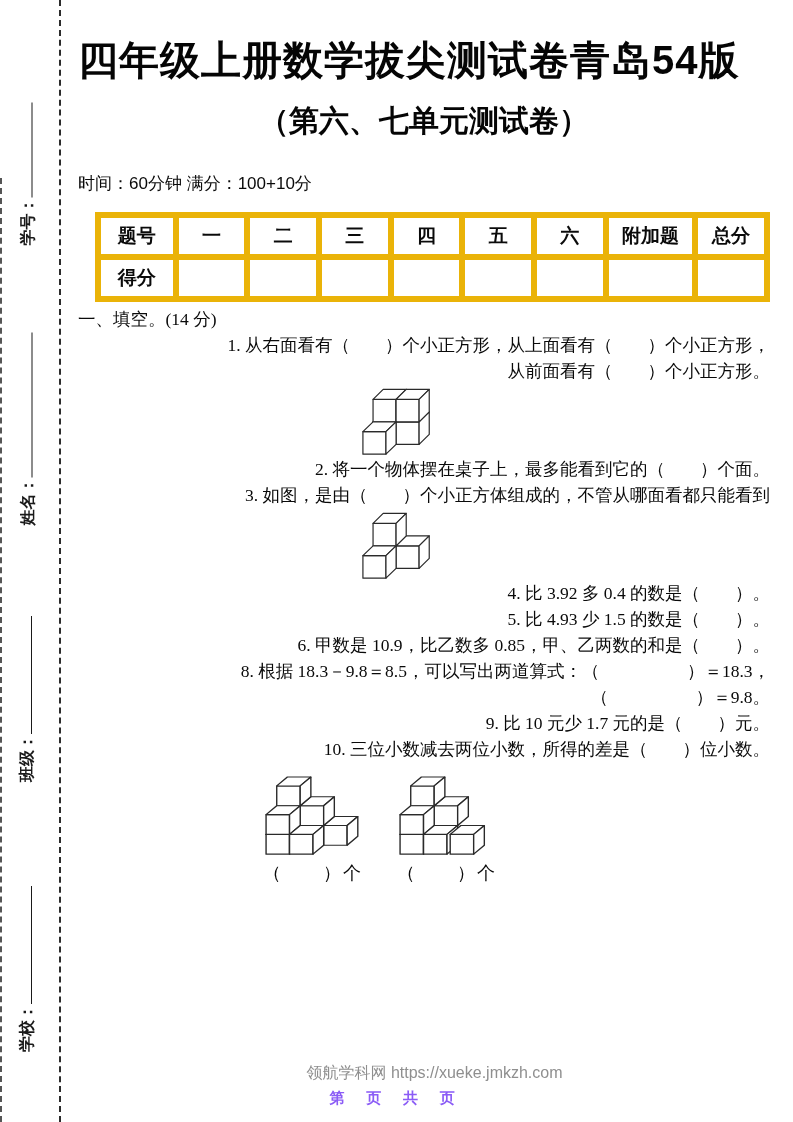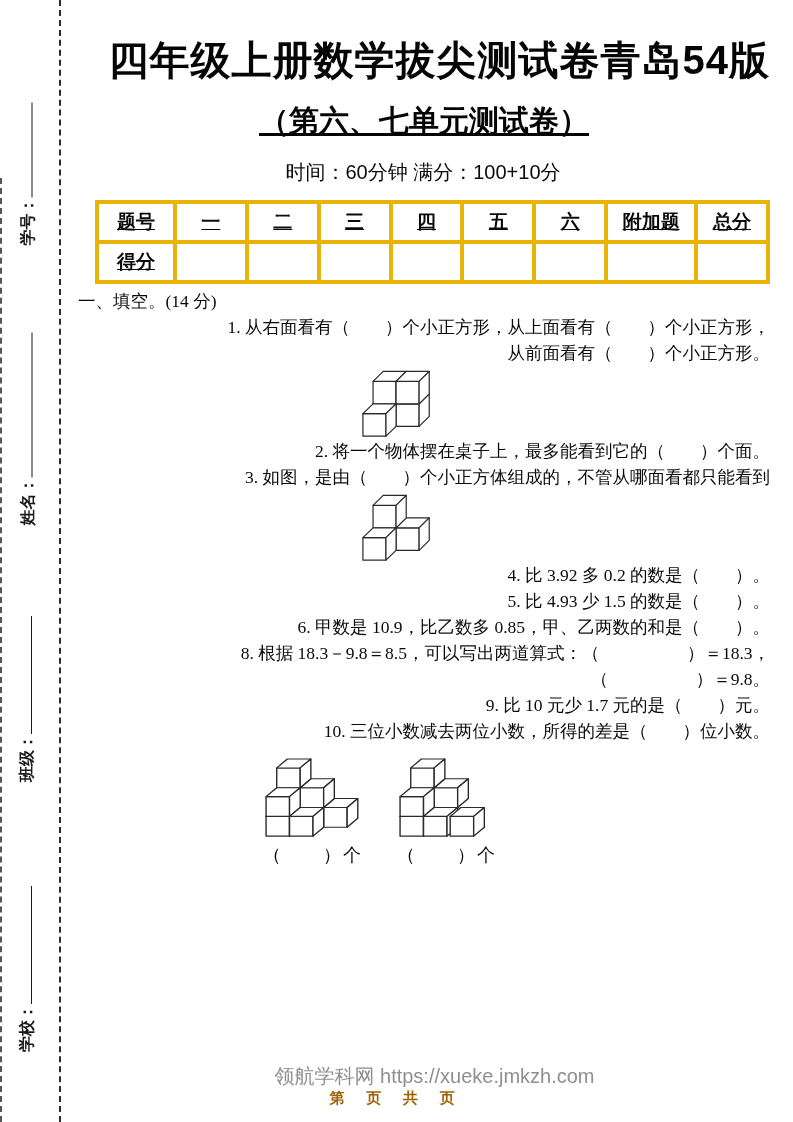--- a/index.html
+++ b/index.html
@@ -8,46 +8,46 @@
   
   .edge-dash{position:absolute;left:0px;top:178px;bottom:0;width:0;border-left:2px dashed #555;}
   .binding-dash{position:absolute;left:59px;top:0;bottom:0;width:0;border-left:2px dashed #2b2b2b;}
   
   .mfield{position:absolute;height:26px;display:flex;align-items:baseline;white-space:nowrap;
           transform:rotate(-90deg);font-size:16px;font-weight:600;color:#1a1a1a;
           font-family:"Liberation Serif","DejaVu Serif",serif;}
   .mline{display:inline-block;border-bottom:1.6px solid #1a1a1a;height:14px;}
   
   .content{position:absolute;left:78px;top:0;width:692px;}
-  h1{margin:34px 0 0;font-size:40px;line-height:52px;text-align:right;font-weight:bold;
+  h1{margin:34px 0 0;font-size:40px;line-height:52px;text-align:left;font-weight:bold;
      font-family:"Liberation Sans","DejaVu Sans",sans-serif;letter-spacing:1px;color:#050505;}
   h2{margin:12px 0 0;font-size:30px;line-height:46px;text-align:center;font-weight:bold;
-     font-family:"Liberation Sans","DejaVu Sans",sans-serif;color:#050505;text-decoration:underline;}
-  .meta{margin-top:16px;text-align:center;font-size:20px;line-height:24px;
+     font-family:"Liberation Sans","DejaVu Sans",sans-serif;color:#050505;}
+  .meta{margin-top:28px;text-align:left;font-size:17px;line-height:24px;
         font-family:"Liberation Sans","DejaVu Sans",sans-serif;color:#0a0a0a;padding-right:2px;}
   table.score{border-collapse:collapse;margin-top:16px;margin-left:17px;table-layout:fixed;}
-  table.score td{border:4px solid #eab308;height:36px;text-align:center;vertical-align:middle;
-        font-size:19px;font-weight:bold;color:#0a0a0a;padding:0;text-decoration:underline;}
+  table.score td{border:6px solid #eab308;height:36px;text-align:center;vertical-align:middle;
+        font-size:19px;font-weight:bold;color:#0a0a0a;padding:0;}
   .sec-heading{margin-top:4px;font-size:17.5px;line-height:26px;color:#0a0a0a;}
   p.q{margin:0;font-size:17.5px;line-height:26px;color:#0a0a0a;padding-left:26px;text-align:right;}
   p.q.ind2{padding-left:46px;}
   p.q.ind3{padding-left:36px;}
   .fig{width:-moz-fit-content;width:fit-content;}
   .fig-q1{margin:0 0 0 284px;}
   .fig-q3{margin:0 0 0 284px;}
   .fig-q2x{margin-top:4px;}
   .fig svg{display:block;}
   .fig-row{display:flex;gap:34px;margin-left:185px;margin-top:6px;}
   .fig-block{display:flex;flex-direction:column;align-items:center;}
   .caption{font-size:18px;line-height:26px;color:#0a0a0a;margin-top:4px;letter-spacing:2px;}
   .cube{fill:#ffffff;stroke:#2a2a2a;stroke-width:1.3;stroke-linejoin:round;}
   
-  .site{position:absolute;top:1063px;left:0;width:100%;text-align:center;font-size:20px;color:#8f8f8f;
+  .site{position:absolute;top:1063px;left:0;width:100%;text-align:center;font-size:16px;color:#8f8f8f;
         font-family:"Liberation Sans","DejaVu Sans",sans-serif;padding-left:76px;box-sizing:border-box;}
-  .pageline{position:absolute;top:1089px;left:0;width:100%;text-align:center;font-size:15px;color:#a16207;
+  .pageline{position:absolute;top:1089px;left:0;width:100%;text-align:center;font-size:15px;color:#8b5cf6;
         font-weight:600;letter-spacing:9px;}
 </style>
 </head>
 <body>
 
 <div class="page">
 
   <div class="edge-dash"></div>
   <div class="binding-dash"></div>
 
@@ -162,21 +162,21 @@
             <polygon points="37,42 48,31 48,6 37,17"></polygon>
           </g>
         <g class="cube">
             <polygon points="1,78 26,78 26,53 1,53"></polygon>
             <polygon points="1,53 12,42 37,42 26,53"></polygon>
             <polygon points="26,78 37,67 37,42 26,53"></polygon>
           </g>
       </svg>
     </div>
 
-    <p class="q">4. 比 3.92 多 0.2 的数是（　　）。</p>
+    <p class="q">4. 比 3.92 多 0.4 的数是（　　）。</p>
     <p class="q">5. 比 4.93 少 1.5 的数是（　　）。</p>
     <p class="q">6. 甲数是 10.9，比乙数多 0.85，甲、乙两数的和是（　　）。</p>
     <p class="q">8. 根据 18.3－9.8＝8.5，可以写出两道算式：（　　　　　）＝18.3，</p>
     <p class="q ind3">（　　　　　）＝9.8。</p>
     <p class="q">9. 比 10 元少 1.7 元的是（　　）元。</p>
     <p class="q">10. 三位小数减去两位小数，所得的差是（　　）位小数。</p>
 
 
     <div class="fig-row">
       <div class="fig-block">

